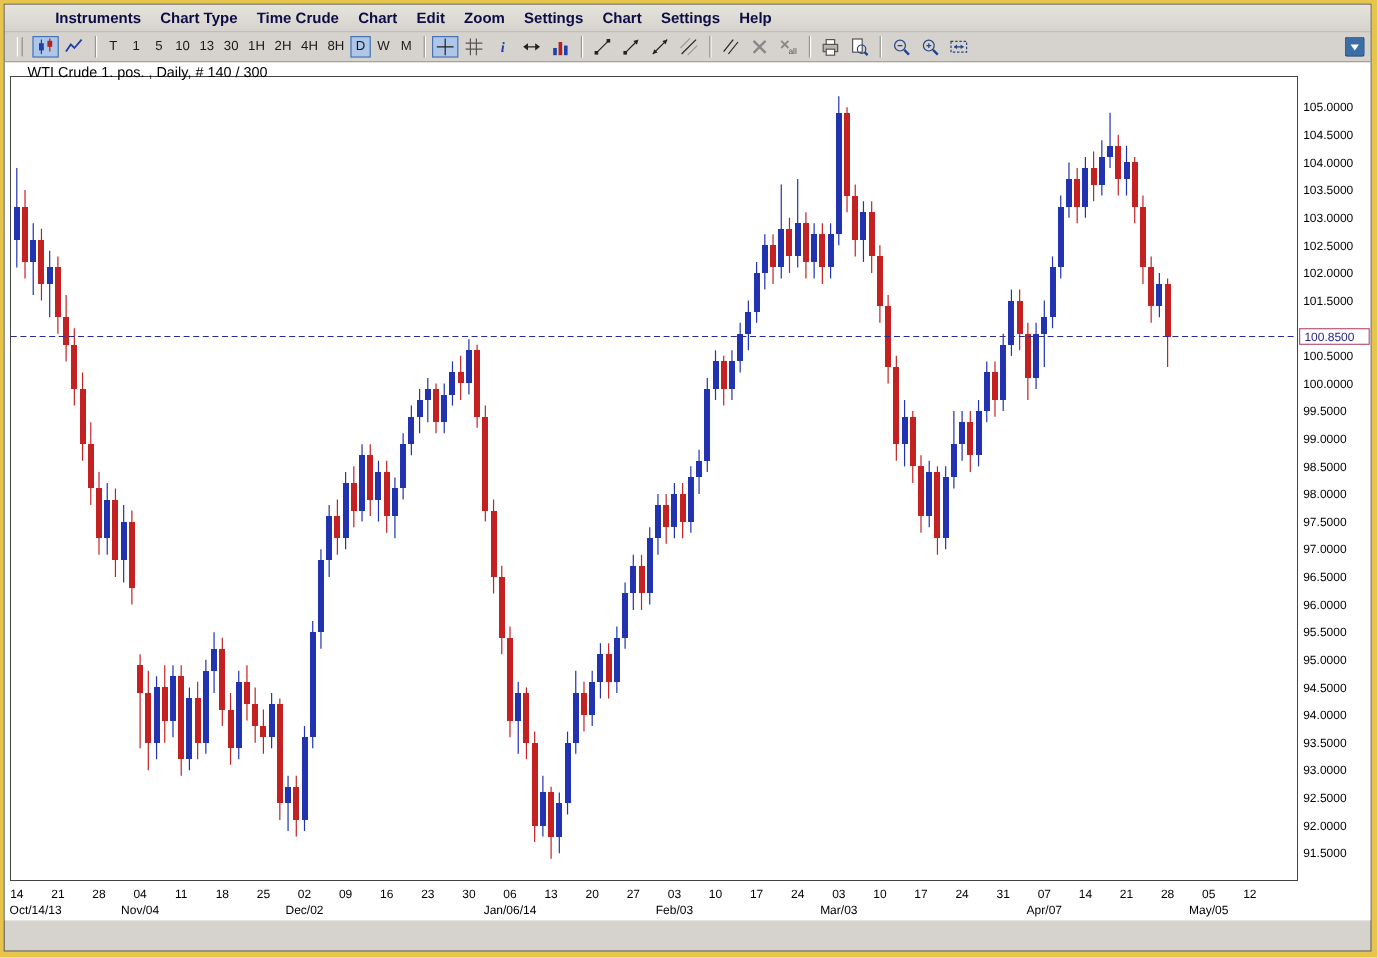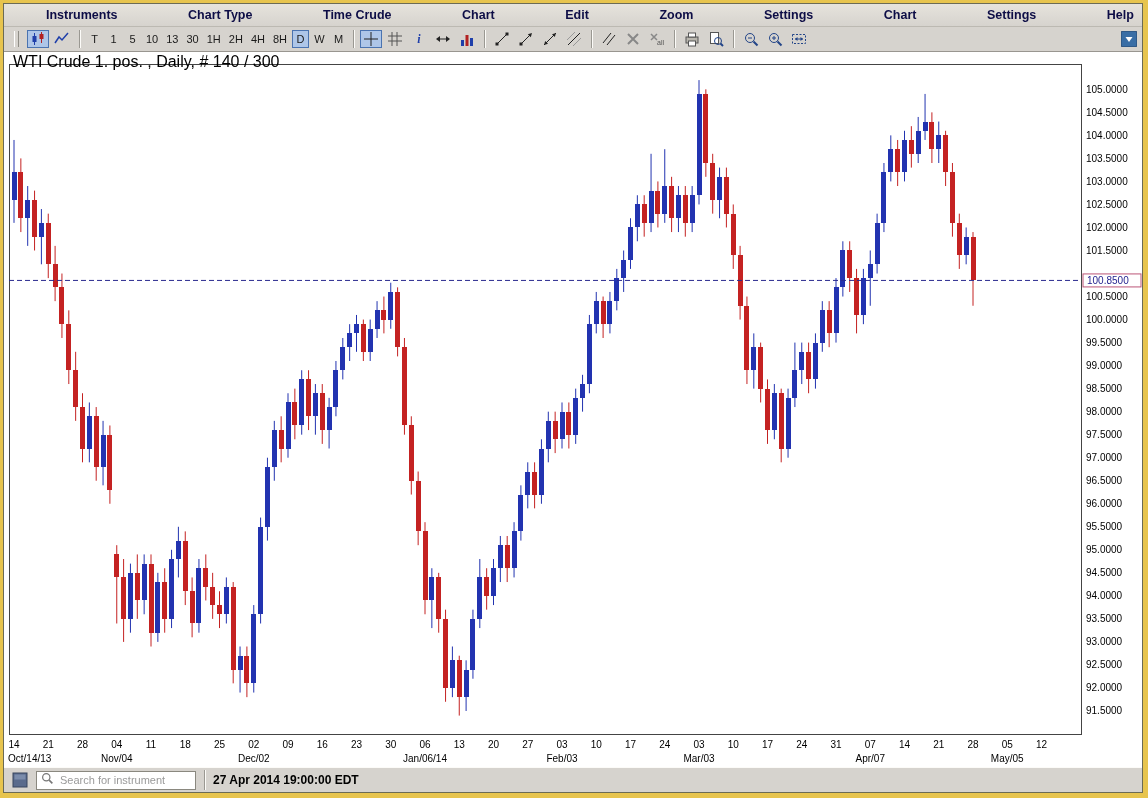--- a/index.html
+++ b/index.html
@@ -12,21 +12,20 @@
   .window{
     position:absolute;left:3px;top:3px;width:1140px;height:790px;
     background:#d6d3ce;border:1px solid #6b6b55;
     display:flex;flex-direction:column;box-sizing:border-box;
   }
   
   .menubar{
     height:22px;flex:0 0 22px;display:flex;align-items:center;
     padding-left:34px;background:linear-gradient(#e6e3dc,#d6d3ce);
     border-bottom:1px solid #bcb9b2;
-    justify-content:space-between;
   }
   .menu-item{
     font-size:12.5px;font-weight:bold;color:#0d0d46;
     padding:2px 8px;white-space:nowrap;cursor:default;
   }
   
   .toolbar{
     height:24px;flex:0 0 24px;display:flex;align-items:center;
     background:#d6d3ce;border-bottom:1px solid #999690;
     padding-left:8px;position:relative;
@@ -47,21 +46,21 @@
     box-shadow:1px 0 0 #fcfbf8;flex:0 0 1px;
   }
   .panel-btn{
     position:absolute;right:5px;top:4px;width:16px;height:16px;cursor:default;
   }
   
   .chart-area{
     flex:0 0 715px;height:715px;background:#fff;position:relative;overflow:hidden;
   }
   .chart-title{
-    position:absolute;left:9px;top:1px;font-size:16px;color:#000;z-index:2;
+    position:absolute;left:19px;top:1px;font-size:12px;color:#000;z-index:2;
   }
   .chart-area svg{position:absolute;left:0;top:0;}
   
   .statusbar{
     flex:1;display:flex;align-items:center;
     background:#d6d3ce;border-top:1px solid #fcfbf8;
     padding:0 8px;gap:8px;
   }
   .app-ic{width:16px;height:16px;display:block;}
   .search-box{
@@ -637,29 +636,14 @@
         <text x="112.75" y="710" font-size="10" fill="#000" text-anchor="middle">Nov/04</text>
         <text x="249.75" y="710" font-size="10" fill="#000" text-anchor="middle">Dec/02</text>
         <text x="421" y="710" font-size="10" fill="#000" text-anchor="middle">Jan/06/14</text>
         <text x="558" y="710" font-size="10" fill="#000" text-anchor="middle">Feb/03</text>
         <text x="695" y="710" font-size="10" fill="#000" text-anchor="middle">Mar/03</text>
         <text x="866.25" y="710" font-size="10" fill="#000" text-anchor="middle">Apr/07</text>
         <text x="1003.25" y="710" font-size="10" fill="#000" text-anchor="middle">May/05</text>
       </svg>
     </div>
 
-  <div class="statusbar">
-    <span class="app-ic"><svg width="16" height="16" viewBox="0 0 16 16">
-          <rect x="1" y="1" width="14" height="14" fill="#5a6b8c" stroke="#39465e"></rect>
-          <rect x="2.5" y="2.5" width="11" height="5" fill="#7b8cab"></rect>
-        </svg></span>
-    <div class="search-box">
-      <span><svg width="13" height="13" viewBox="0 0 16 16">
-            <circle cx="6.5" cy="6.5" r="4.5" fill="none" stroke="#777" stroke-width="1.5"></circle>
-            <line x1="10" y1="10" x2="14" y2="14" stroke="#777" stroke-width="2"></line>
-          </svg></span>
-      <input class="search-input" placeholder="Search for instrument" style="">
-    </div>
-    <div class="vsep"></div>
-    <span class="status-time">27 Apr 2014 19:00:00 EDT</span>
-  </div>
 
 </div>
 
 </body></html>

